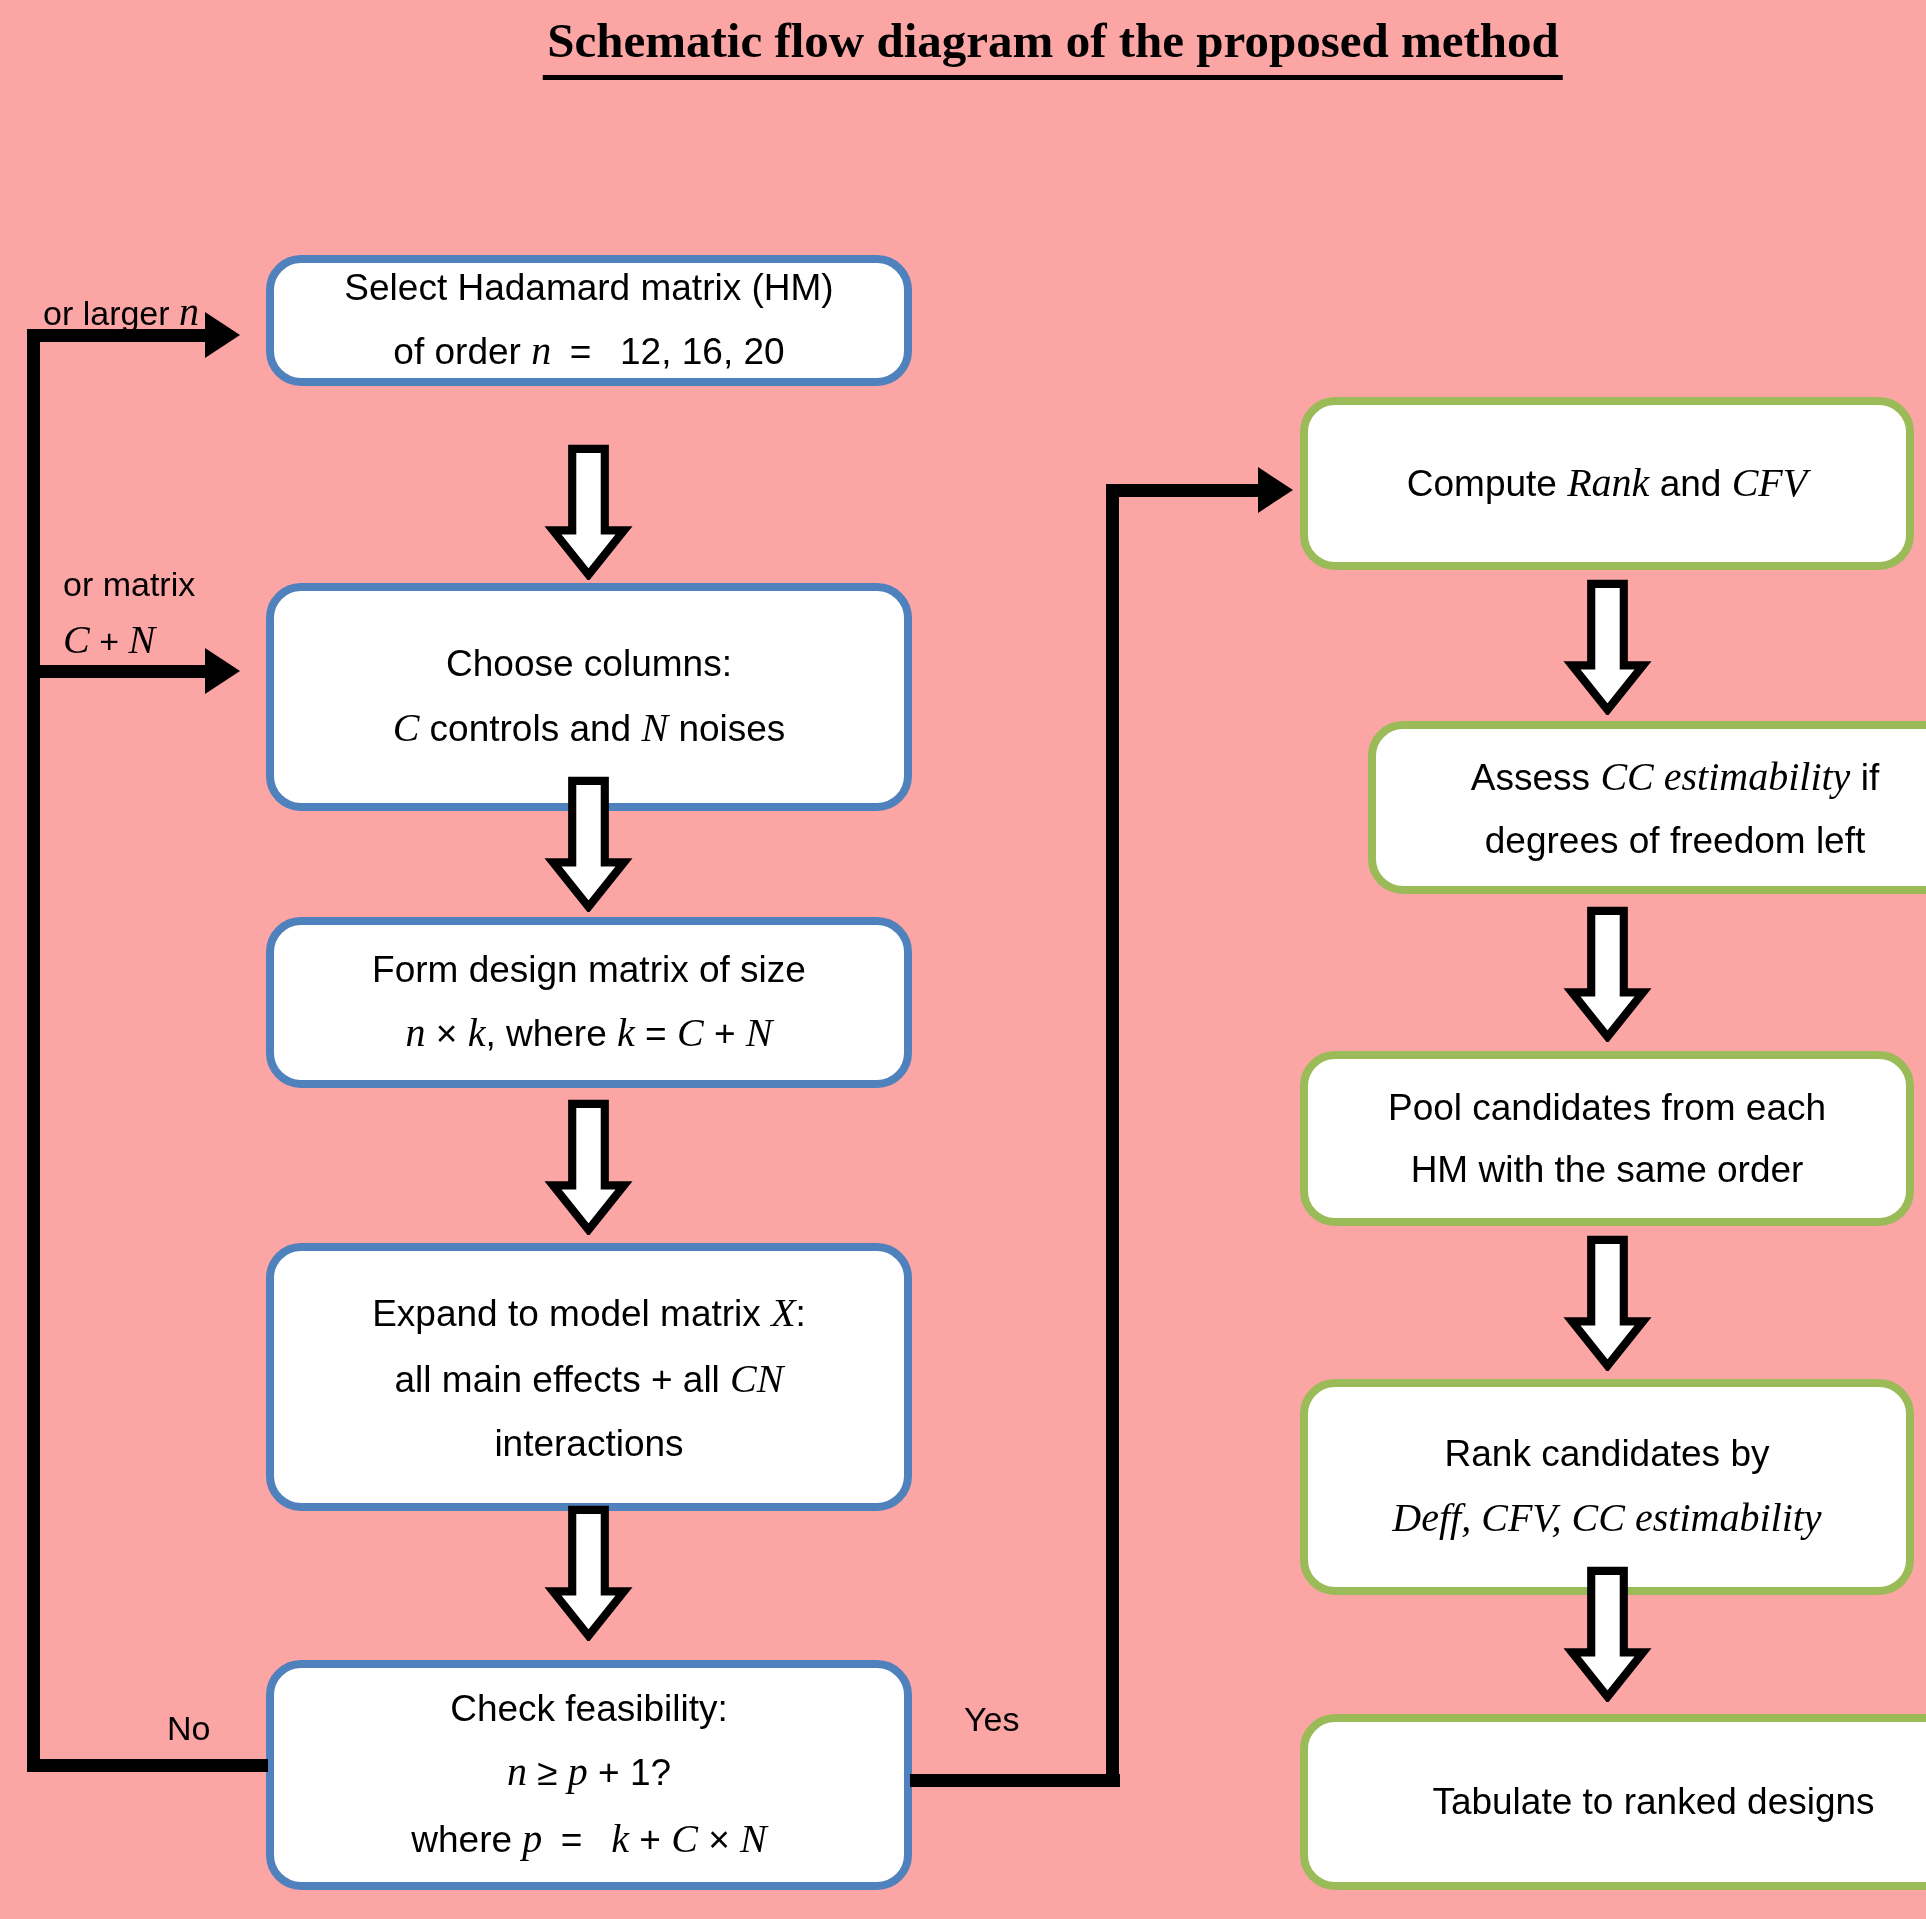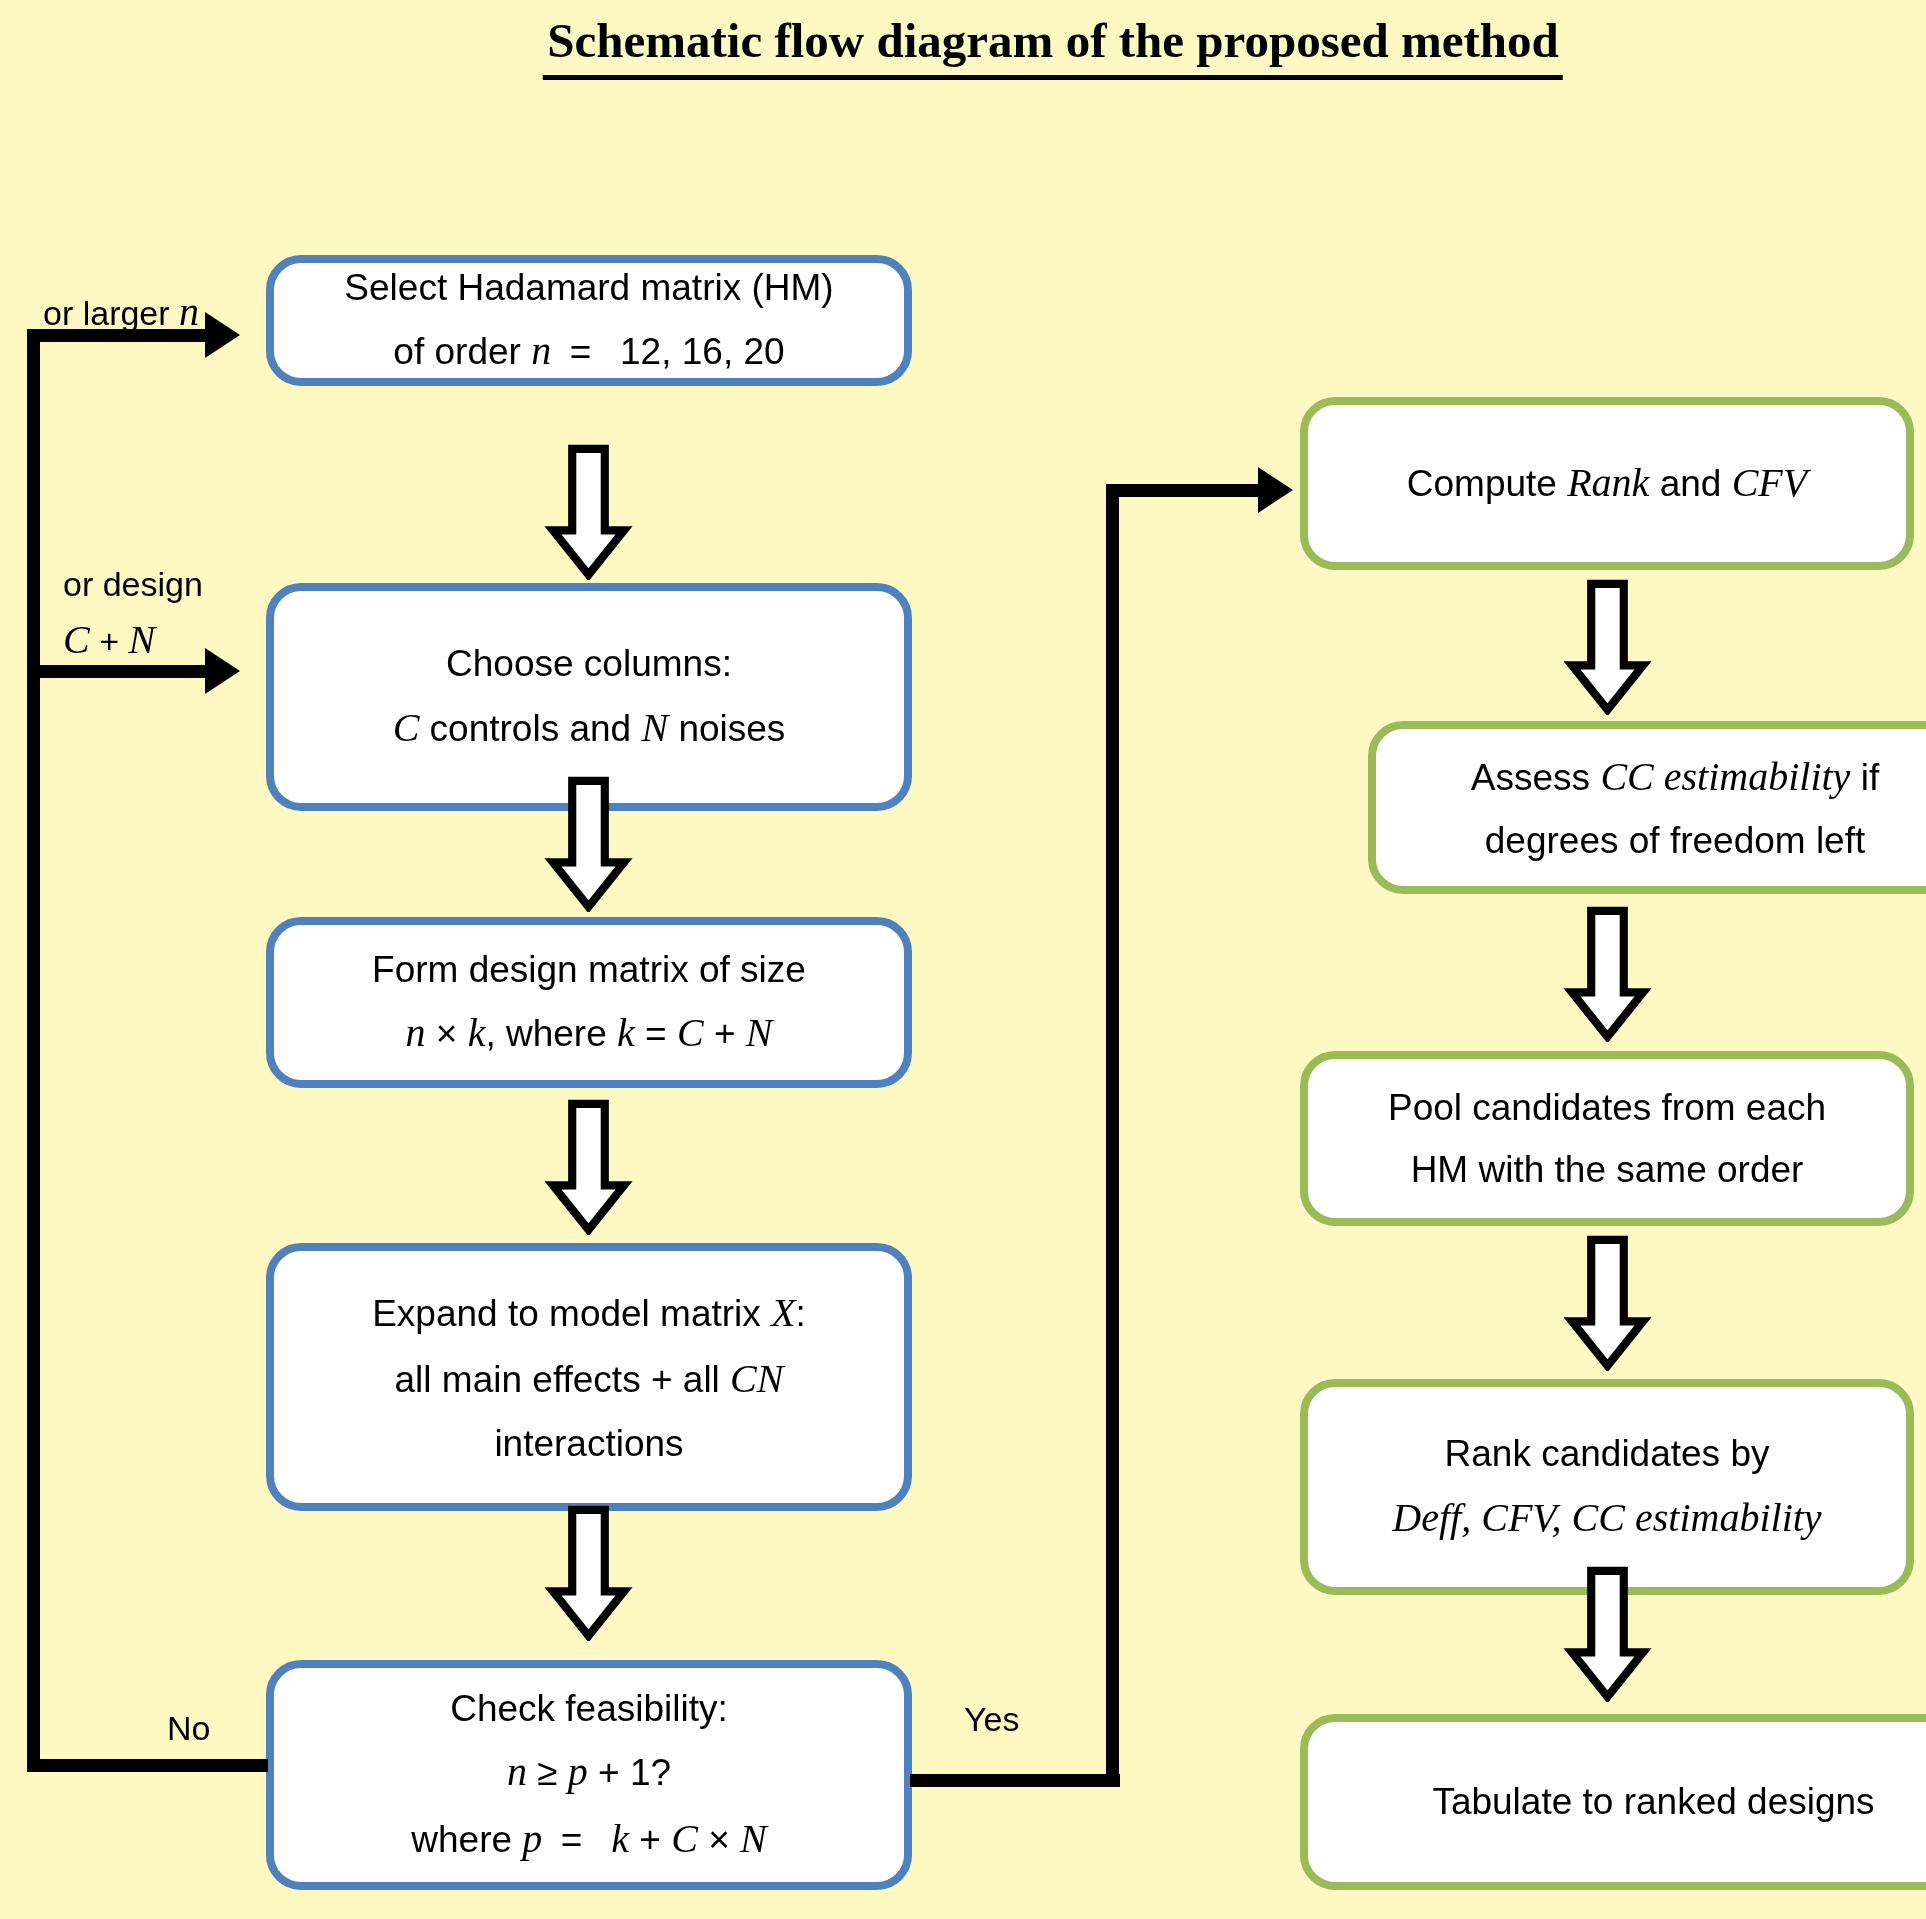--- a/index.html
+++ b/index.html
@@ -1,17 +1,17 @@
 <!DOCTYPE html>
 <html style="--blue: #4f81bd; --green: #9bbb59; --line: #000000;font-size:11.8px"><head>
 <meta charset="utf-8">
 <style>
   :root { --blue:#4f81bd; --green:#9bbb59; --line:#000; }
   html,body{margin:0;padding:0;background:#fff;}
-  .page{position:relative;width:1926px;height:1919px;background:#fef9c3;overflow:hidden;
+  .page{position:relative;width:1926px;height:1919px;background:#fca5a5;overflow:hidden;
         font-family:"Liberation Sans",sans-serif;color:#000;}
   .title{position:absolute;top:11.8px;left:calc(50% + 90px);transform:translateX(-50%);
          font-family:"Liberation Serif",serif;font-weight:bold;font-size:49px;
          border-bottom:5.9px solid #000;padding:0 4.4px 5.9px 4.4px;white-space:nowrap;}
   .box{position:absolute;box-sizing:border-box;background:#fff;
        display:flex;flex-direction:column;justify-content:center;align-items:center;
        text-align:center;font-size:37px;}
   .box .line{line-height:1.66;white-space:nowrap;}
   .box-blue{border:8px solid var(--blue);border-radius:35px;}
   .box-green{border:8px solid var(--green);border-radius:35px;}
@@ -108,20 +108,20 @@
 
   <div class="hline" style="left:910px;top:1774px;width:210px;height:13.3px;"></div>
   <div class="vline" style="left:1106px;top:484px;width:13.3px;height:1303px;"></div>
   <div class="hline" style="left:1106px;top:484px;width:152px;height:13.3px;"></div>
   <div class="tri-right" style="left:1258px;top:467px;"></div>
 
   <div class="lbl" style="left:43px;top:282px;">
       <div class="line"><span>or larger </span><span class="math">n</span></div>
     </div>
   <div class="lbl" style="left:63px;top:559px;">
-      <div class="line"><span>or design</span></div>
+      <div class="line"><span>or matrix</span></div>
       <div class="line"><span class="math">C</span><span> + </span><span class="math">N</span></div>
     </div>
   <div class="lbl" style="left:167px;top:1709px;">No</div>
   <div class="lbl" style="left:964px;top:1700px;">Yes</div>
 
 </div>
 
 
 </body></html>

